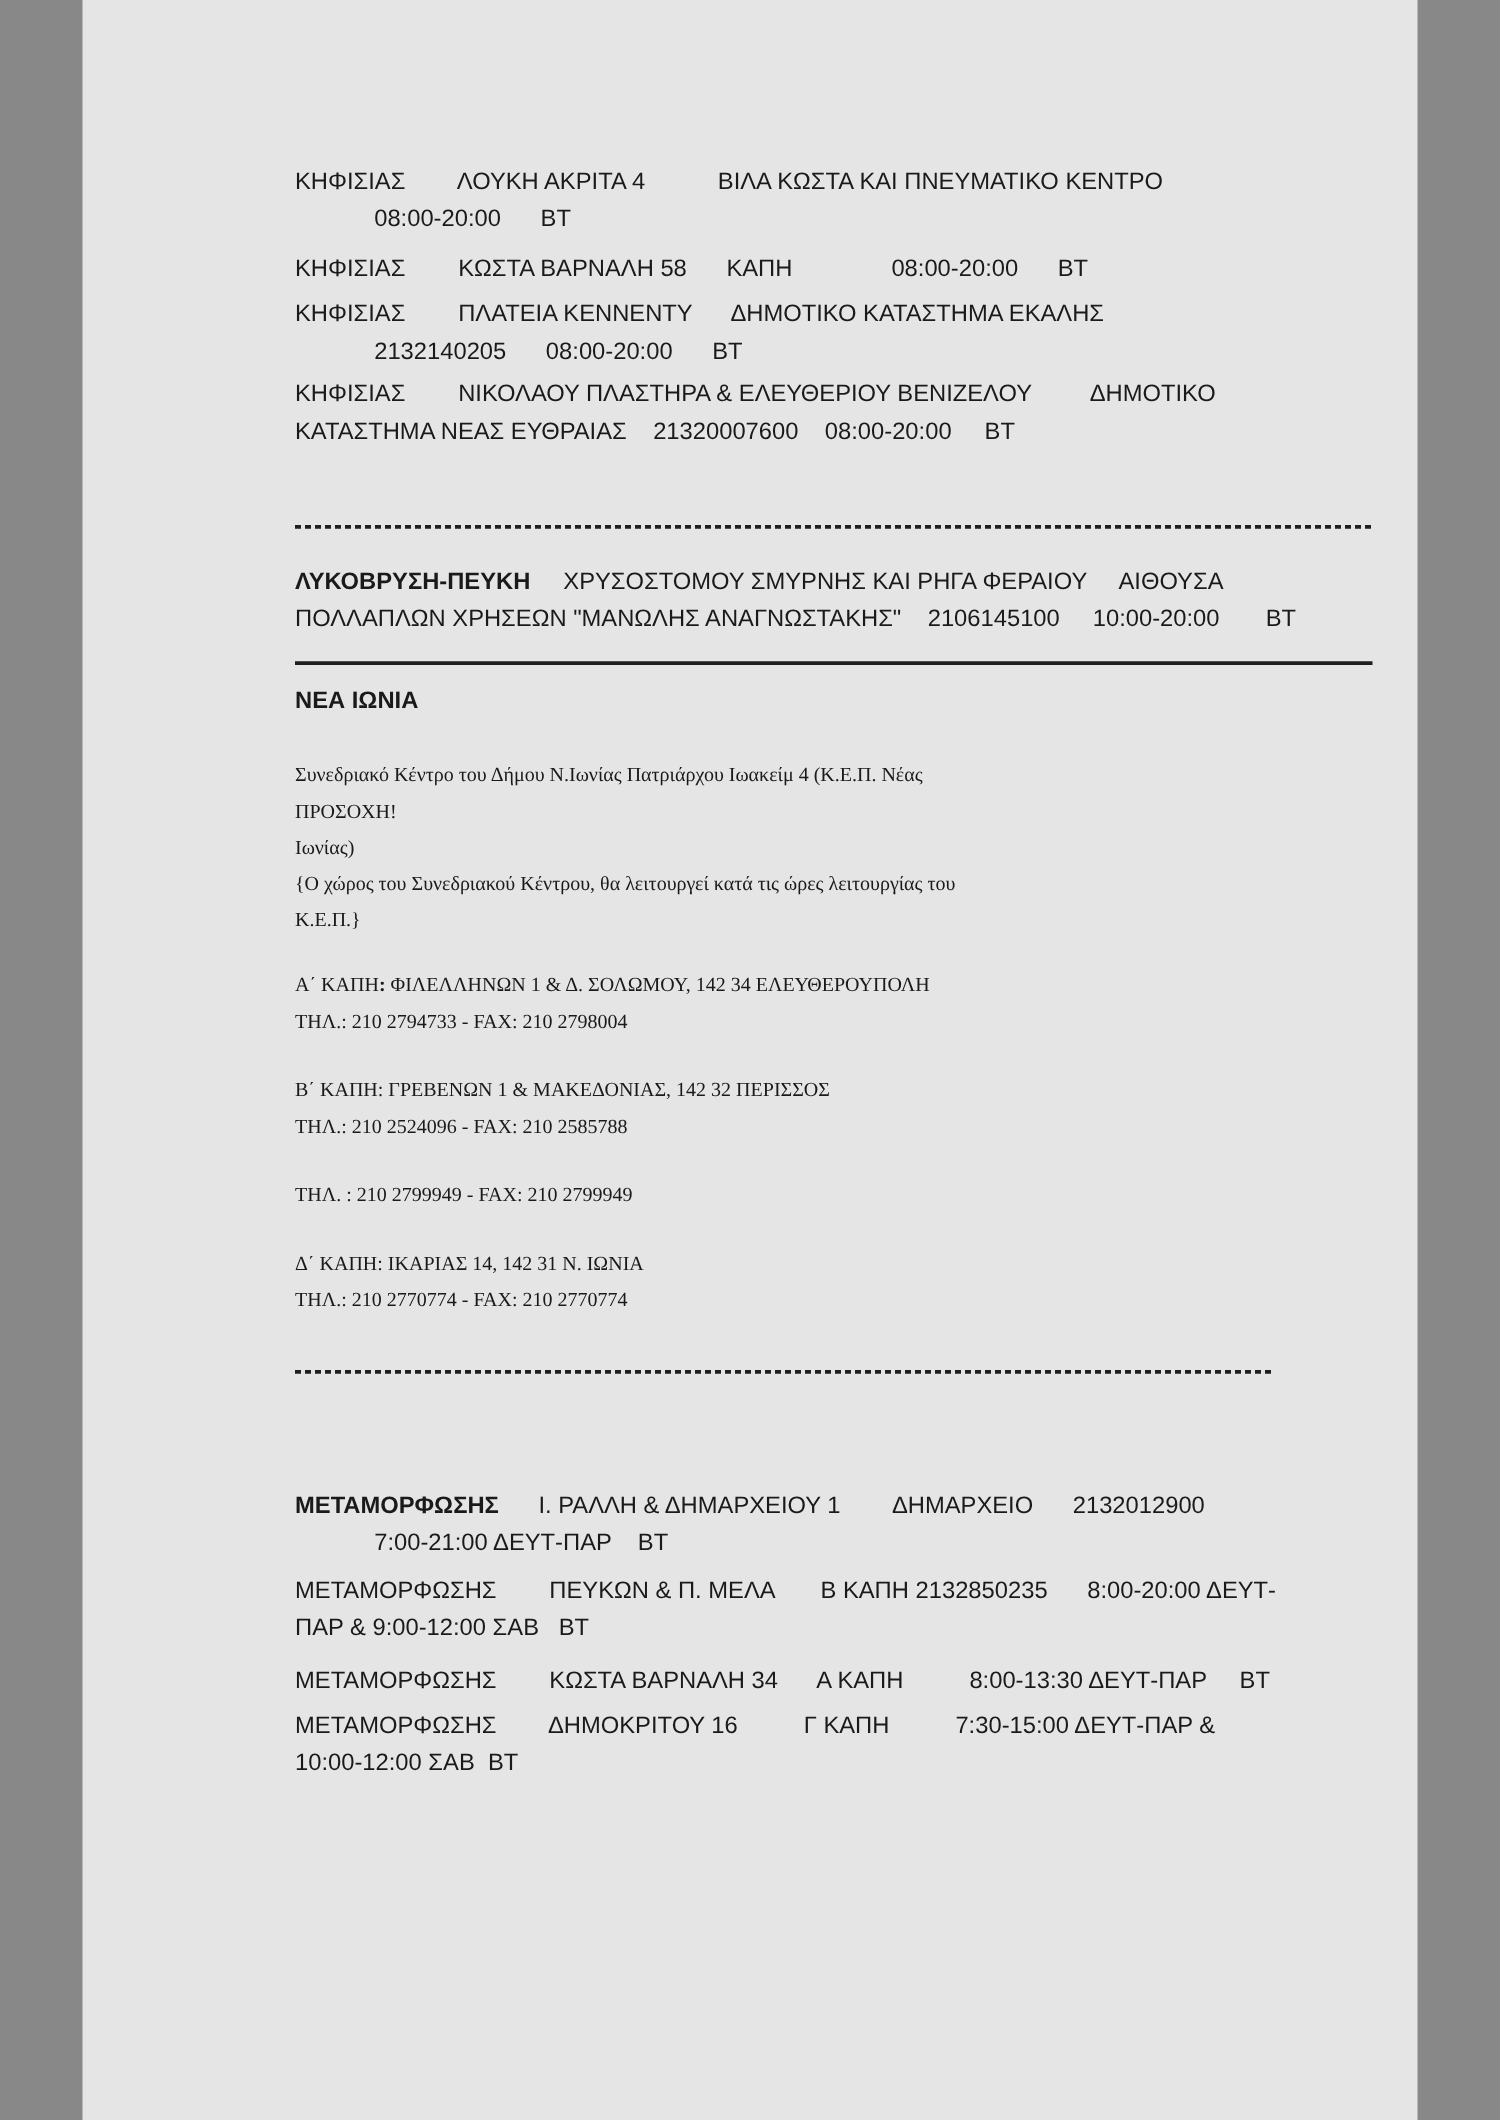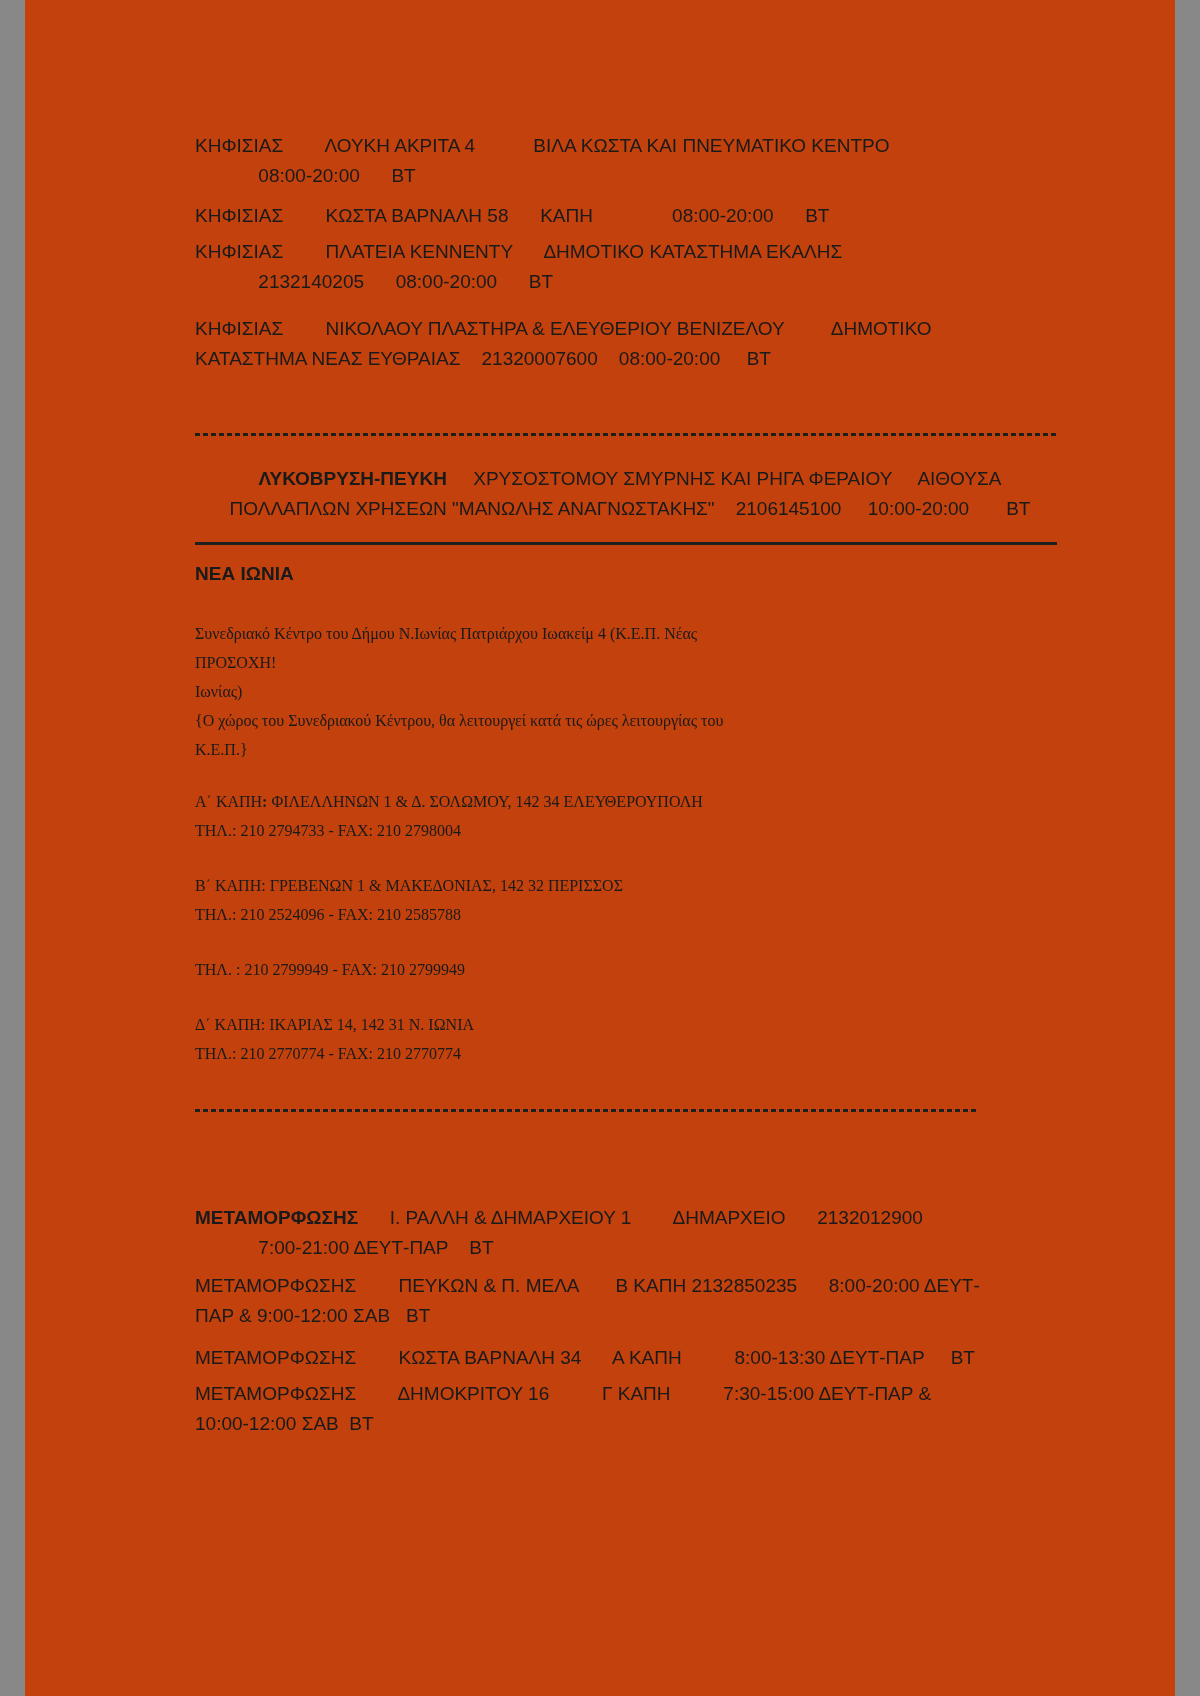--- a/index.html
+++ b/index.html
@@ -1,19 +1,19 @@
 <!DOCTYPE html>
 <html><head>
 <meta charset="utf-8">
 <style>
   html,body{margin:0;padding:0;background:#888;}
   .page{
     position:relative;
-    width:1150px;height:1696px;
-    background:#c2410c;
+    width:1068px;height:1696px;
+    background:#e5e5e5;
     overflow:hidden;
     margin:0 auto;
   }
   .content{
     position:absolute;
     left:170px;top:131px;
     width:870px;
     color:#1a1a1a;
   }
   .block{margin:0;}
@@ -48,30 +48,30 @@
 
 <div class="page">
   <div class="content">
       <div class="block entry-sans" style="margin-bottom: 10px;">
         <div class="line"><span>ΚΗΦΙΣΙΑΣ        ΛΟΥΚΗ ΑΚΡΙΤΑ 4           ΒΙΛΑ ΚΩΣΤΑ ΚΑΙ ΠΝΕΥΜΑΤΙΚΟ ΚΕΝΤΡΟ</span></div>
         <div class="line"><span>            08:00-20:00      ΒΤ</span></div>
       </div>
       <div class="block entry-sans" style="margin-bottom: 6px;">
         <div class="line"><span>ΚΗΦΙΣΙΑΣ        ΚΩΣΤΑ ΒΑΡΝΑΛΗ 58      ΚΑΠΗ               08:00-20:00      ΒΤ</span></div>
       </div>
-      <div class="block entry-sans" style="margin-bottom: 17px;">
+      <div class="block entry-sans" style="margin-bottom: 4px;">
         <div class="line"><span>ΚΗΦΙΣΙΑΣ        ΠΛΑΤΕΙΑ ΚΕΝΝΕΝΤΥ      ΔΗΜΟΤΙΚΟ ΚΑΤΑΣΤΗΜΑ ΕΚΑΛΗΣ</span></div>
         <div class="line"><span>            2132140205      08:00-20:00      ΒΤ</span></div>
       </div>
       <div class="block entry-sans" style="margin-bottom: 59px;">
         <div class="line"><span>ΚΗΦΙΣΙΑΣ        ΝΙΚΟΛΑΟΥ ΠΛΑΣΤΗΡΑ &amp; ΕΛΕΥΘΕΡΙΟΥ ΒΕΝΙΖΕΛΟΥ         ΔΗΜΟΤΙΚΟ</span></div>
         <div class="line"><span>ΚΑΤΑΣΤΗΜΑ ΝΕΑΣ ΕΥΘΡΑΙΑΣ    21320007600    08:00-20:00     ΒΤ</span></div>
       </div>
       <div class="dashed-long" style="margin-bottom: 28px;"></div>
-      <div class="block entry-sans" style="margin-bottom: 18px; text-align: center;">
+      <div class="block entry-sans" style="margin-bottom: 18px;">
         <div class="line"><span class="bold">ΛΥΚΟΒΡΥΣΗ-ΠΕΥΚΗ</span><span>     ΧΡΥΣΟΣΤΟΜΟΥ ΣΜΥΡΝΗΣ ΚΑΙ ΡΗΓΑ ΦΕΡΑΙΟΥ     ΑΙΘΟΥΣΑ</span></div>
         <div class="line"><span>ΠΟΛΛΑΠΛΩΝ ΧΡΗΣΕΩΝ "ΜΑΝΩΛΗΣ ΑΝΑΓΝΩΣΤΑΚΗΣ"    2106145100     10:00-20:00       ΒΤ</span></div>
       </div>
       <div class="rule" style="margin-bottom: 14px;"></div>
       <div class="block heading" style="margin-bottom: 30px;">
         <div class="line"><span class="bold">ΝΕΑ ΙΩΝΙΑ</span></div>
       </div>
       <div class="block para-serif" style="margin-bottom: 23px;">
         <div class="line"><span>Συνεδριακό Κέντρο του Δήμου Ν.Ιωνίας Πατριάρχου Ιωακείμ 4 (Κ.Ε.Π. Νέας</span></div>
         <div class="line"><span>ΠΡΟΣΟΧΗ!</span></div>

